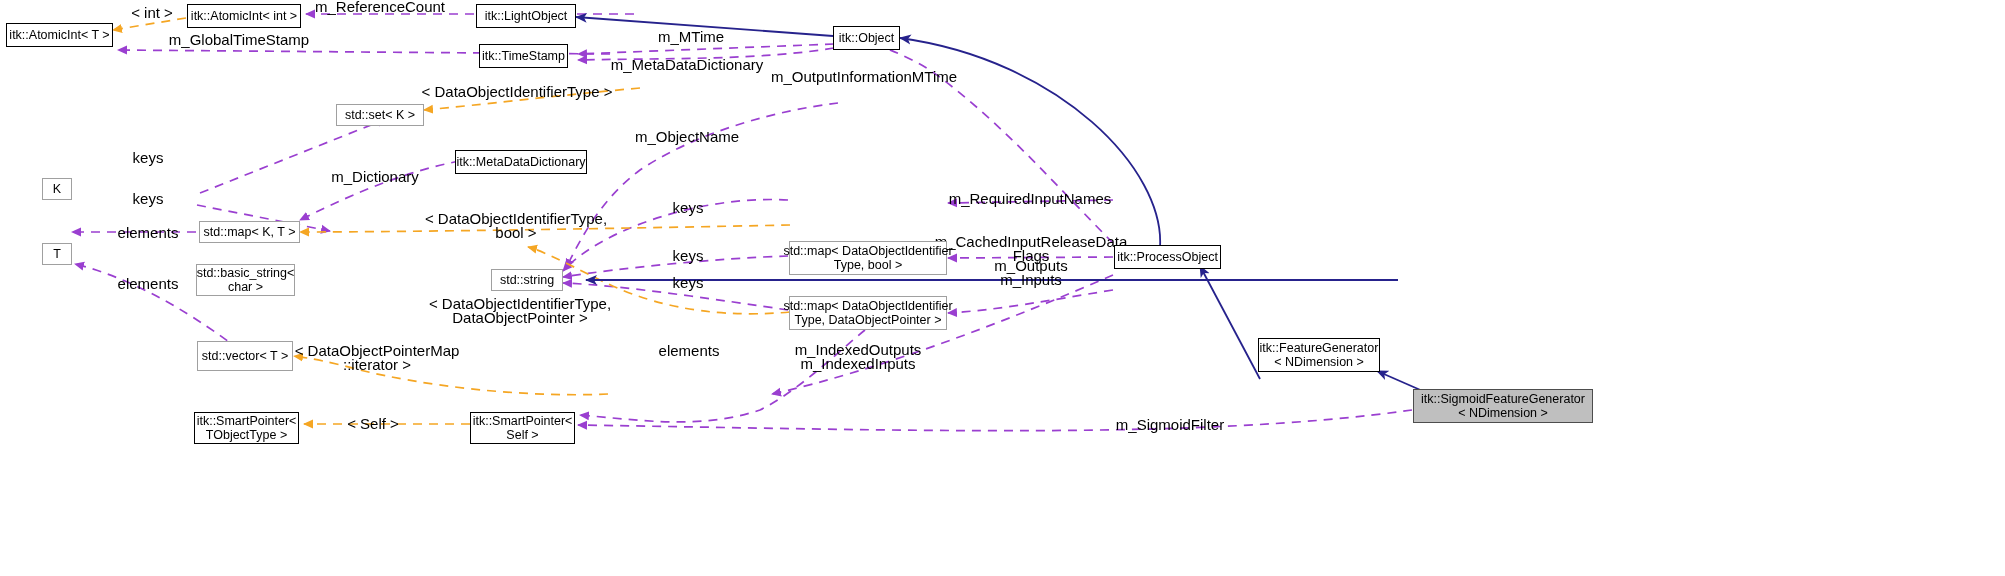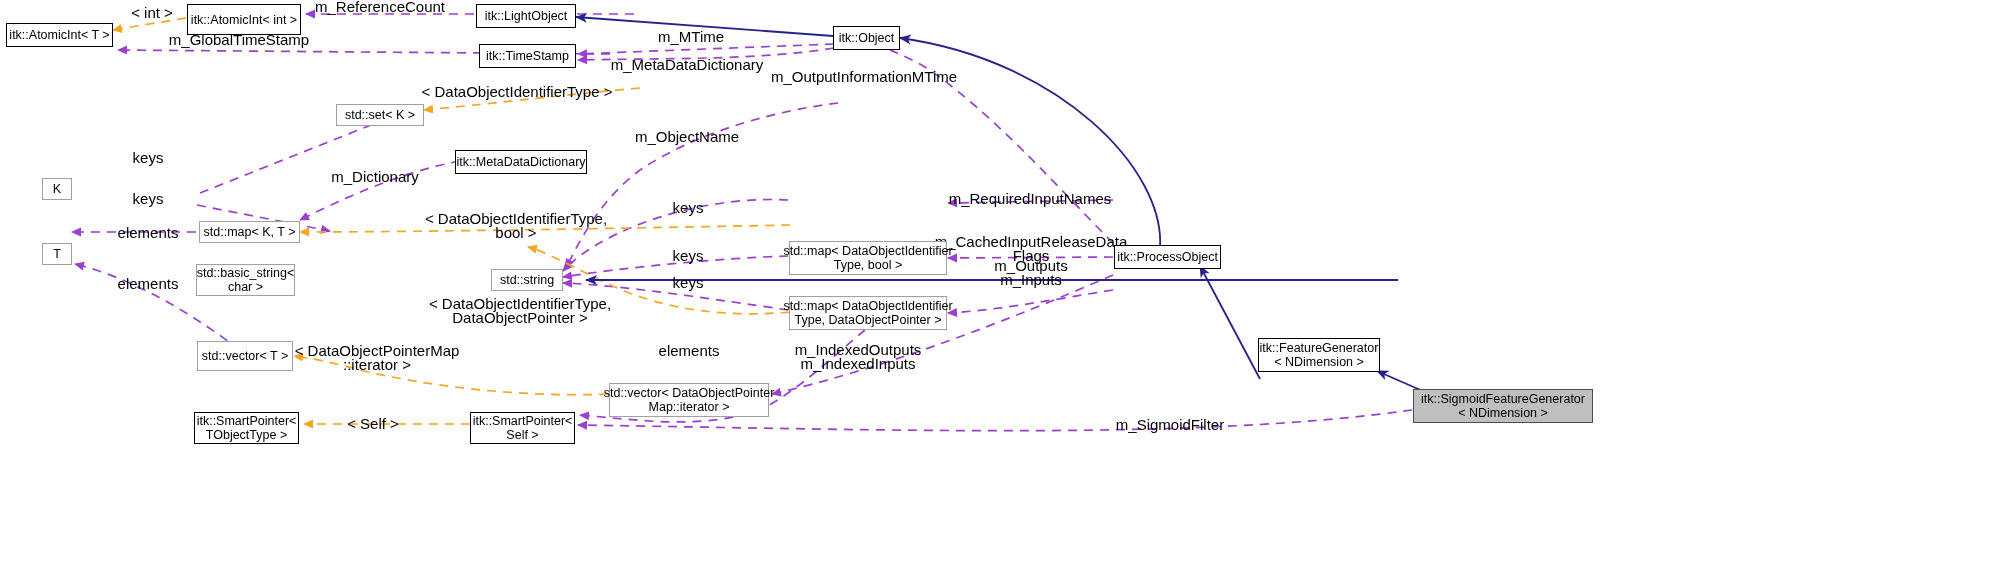--- a/index.html
+++ b/index.html
@@ -111,25 +111,25 @@
       <path d="M833,36 L576,17"></path>
       <path d="M1160,247 C1165,170 1060,60 900,38"></path>
       <path d="M1260,379 L1200,266"></path>
       <path d="M1425,392 L1377,371"></path>
       <path d="M1398,280 L586,280"></path>
     </g>
   </svg>
 
   <div class="node itk" style="left:6px;top:23px;width:107px;height:24px;">itk::AtomicInt&lt; T &gt;</div>
 
-  <div class="node itk" style="left:187px;top:4px;width:114px;height:31px;">itk::AtomicInt&lt; int &gt;</div>
+  <div class="node itk" style="left:187px;top:4px;width:114px;height:24px;">itk::AtomicInt&lt; int &gt;</div>
 
   <div class="node itk" style="left:476px;top:4px;width:100px;height:24px;">itk::LightObject</div>
 
-  <div class="node itk" style="left:479px;top:44px;width:97px;height:24px;">itk::TimeStamp</div>
+  <div class="node itk" style="left:479px;top:44px;width:89px;height:24px;">itk::TimeStamp</div>
 
   <div class="node itk" style="left:833px;top:26px;width:67px;height:24px;">itk::Object</div>
 
   <div class="node lib" style="left:336px;top:104px;width:88px;height:22px;">std::set&lt; K &gt;</div>
 
   <div class="node itk" style="left:455px;top:150px;width:132px;height:24px;">itk::MetaDataDictionary</div>
 
   <div class="node lib" style="left:42px;top:178px;width:30px;height:22px;">K</div>
 
   <div class="node lib" style="left:42px;top:243px;width:30px;height:22px;">T</div>
@@ -140,21 +140,20 @@
 
   <div class="node lib" style="left:491px;top:269px;width:72px;height:22px;">std::string</div>
 
   <div class="node lib" style="left:197px;top:341px;width:96px;height:30px;">std::vector&lt; T &gt;</div>
 
 
   <div class="node lib" style="left:789px;top:241px;width:158px;height:34px;">std::map&lt; DataObjectIdentifier<br>Type, bool &gt;</div>
 
   <div class="node lib" style="left:789px;top:296px;width:158px;height:34px;">std::map&lt; DataObjectIdentifier<br>Type, DataObjectPointer &gt;</div>
 
-  <div class="node lib" style="left:609px;top:383px;width:160px;height:34px;">std::vector&lt; DataObjectPointer<br>Map::iterator &gt;</div>
 
   <div class="node itk" style="left:194px;top:412px;width:105px;height:32px;">itk::SmartPointer&lt;<br>TObjectType &gt;</div>
 
   <div class="node itk" style="left:470px;top:412px;width:105px;height:32px;">itk::SmartPointer&lt;<br>Self &gt;</div>
 
   <div class="node itk" style="left:1114px;top:245px;width:107px;height:24px;">itk::ProcessObject</div>
 
   <div class="node itk" style="left:1258px;top:338px;width:122px;height:34px;">itk::FeatureGenerator<br>&lt; NDimension &gt;</div>
 
   <div class="node subject" style="left:1413px;top:389px;width:180px;height:34px;">itk::SigmoidFeatureGenerator<br>&lt; NDimension &gt;</div>

